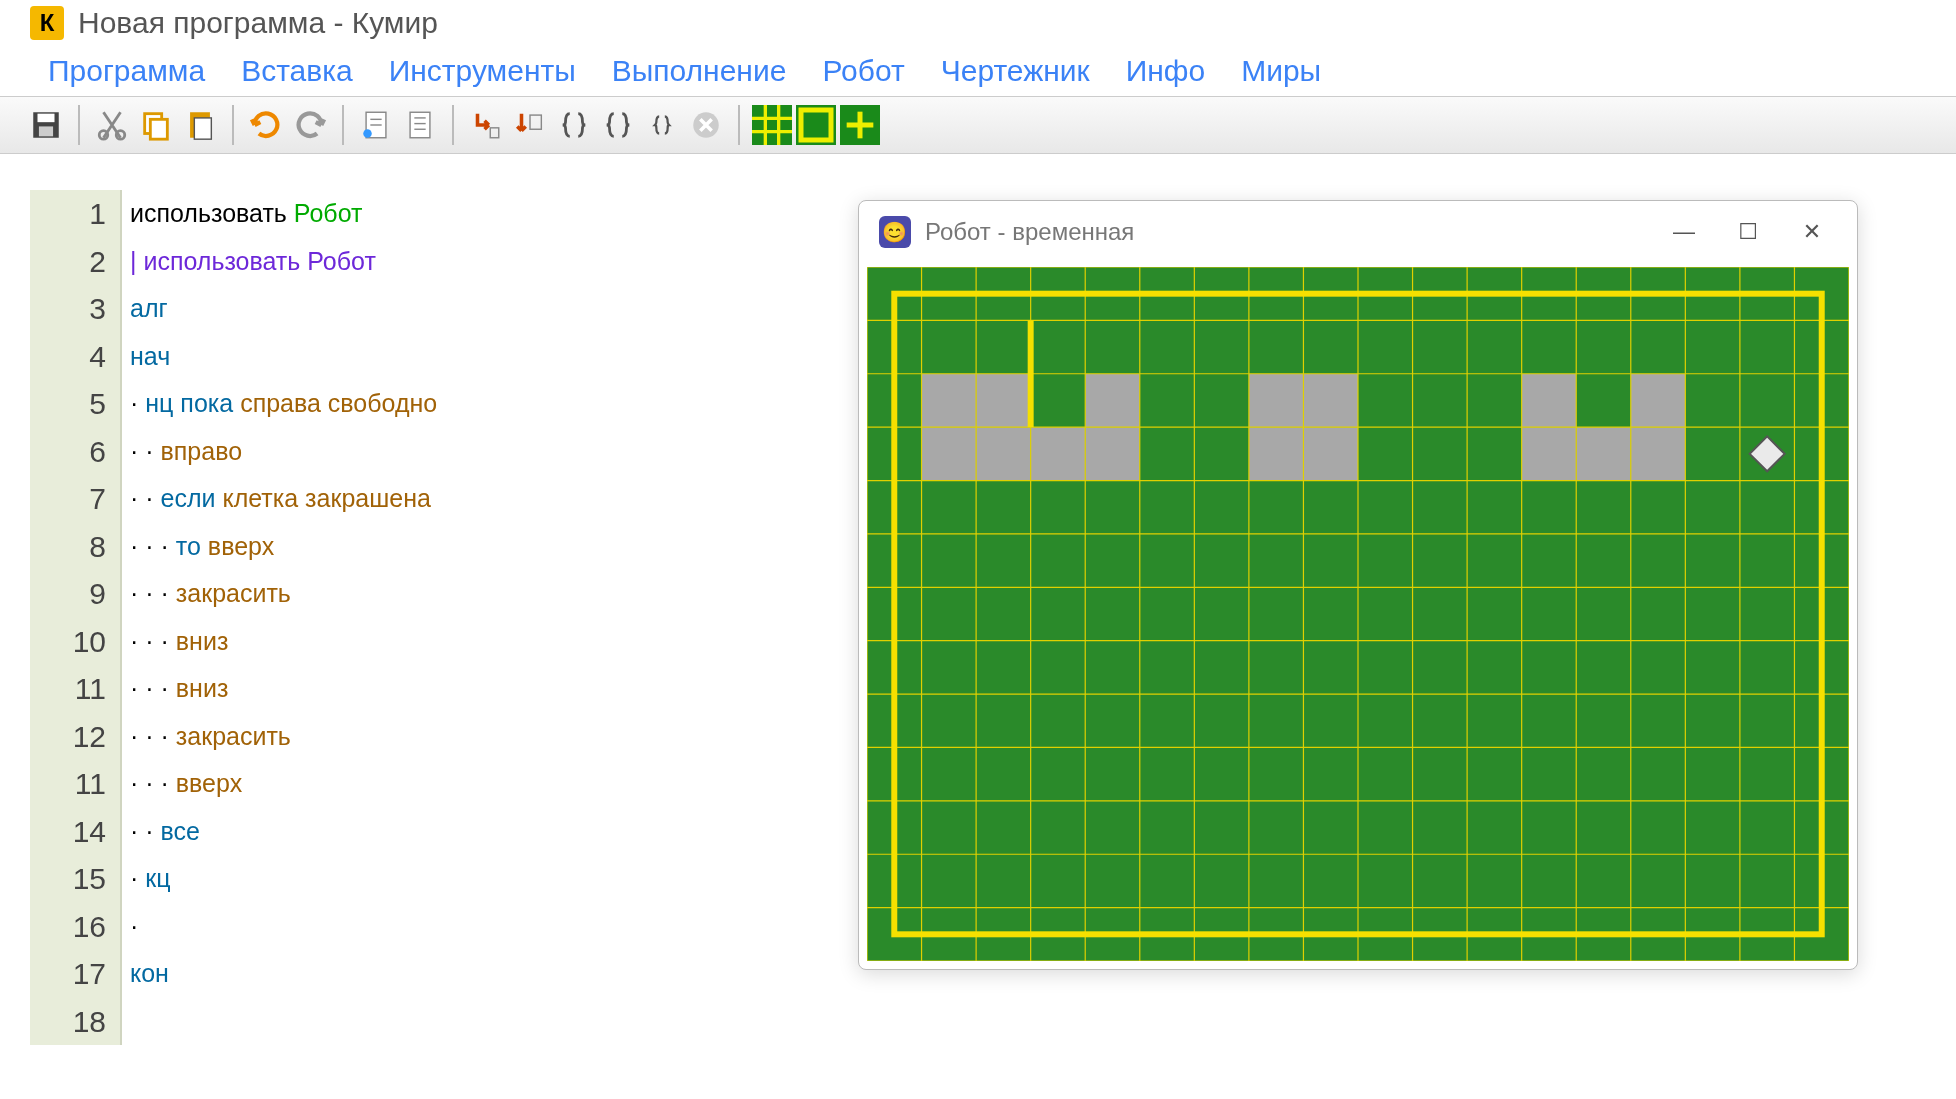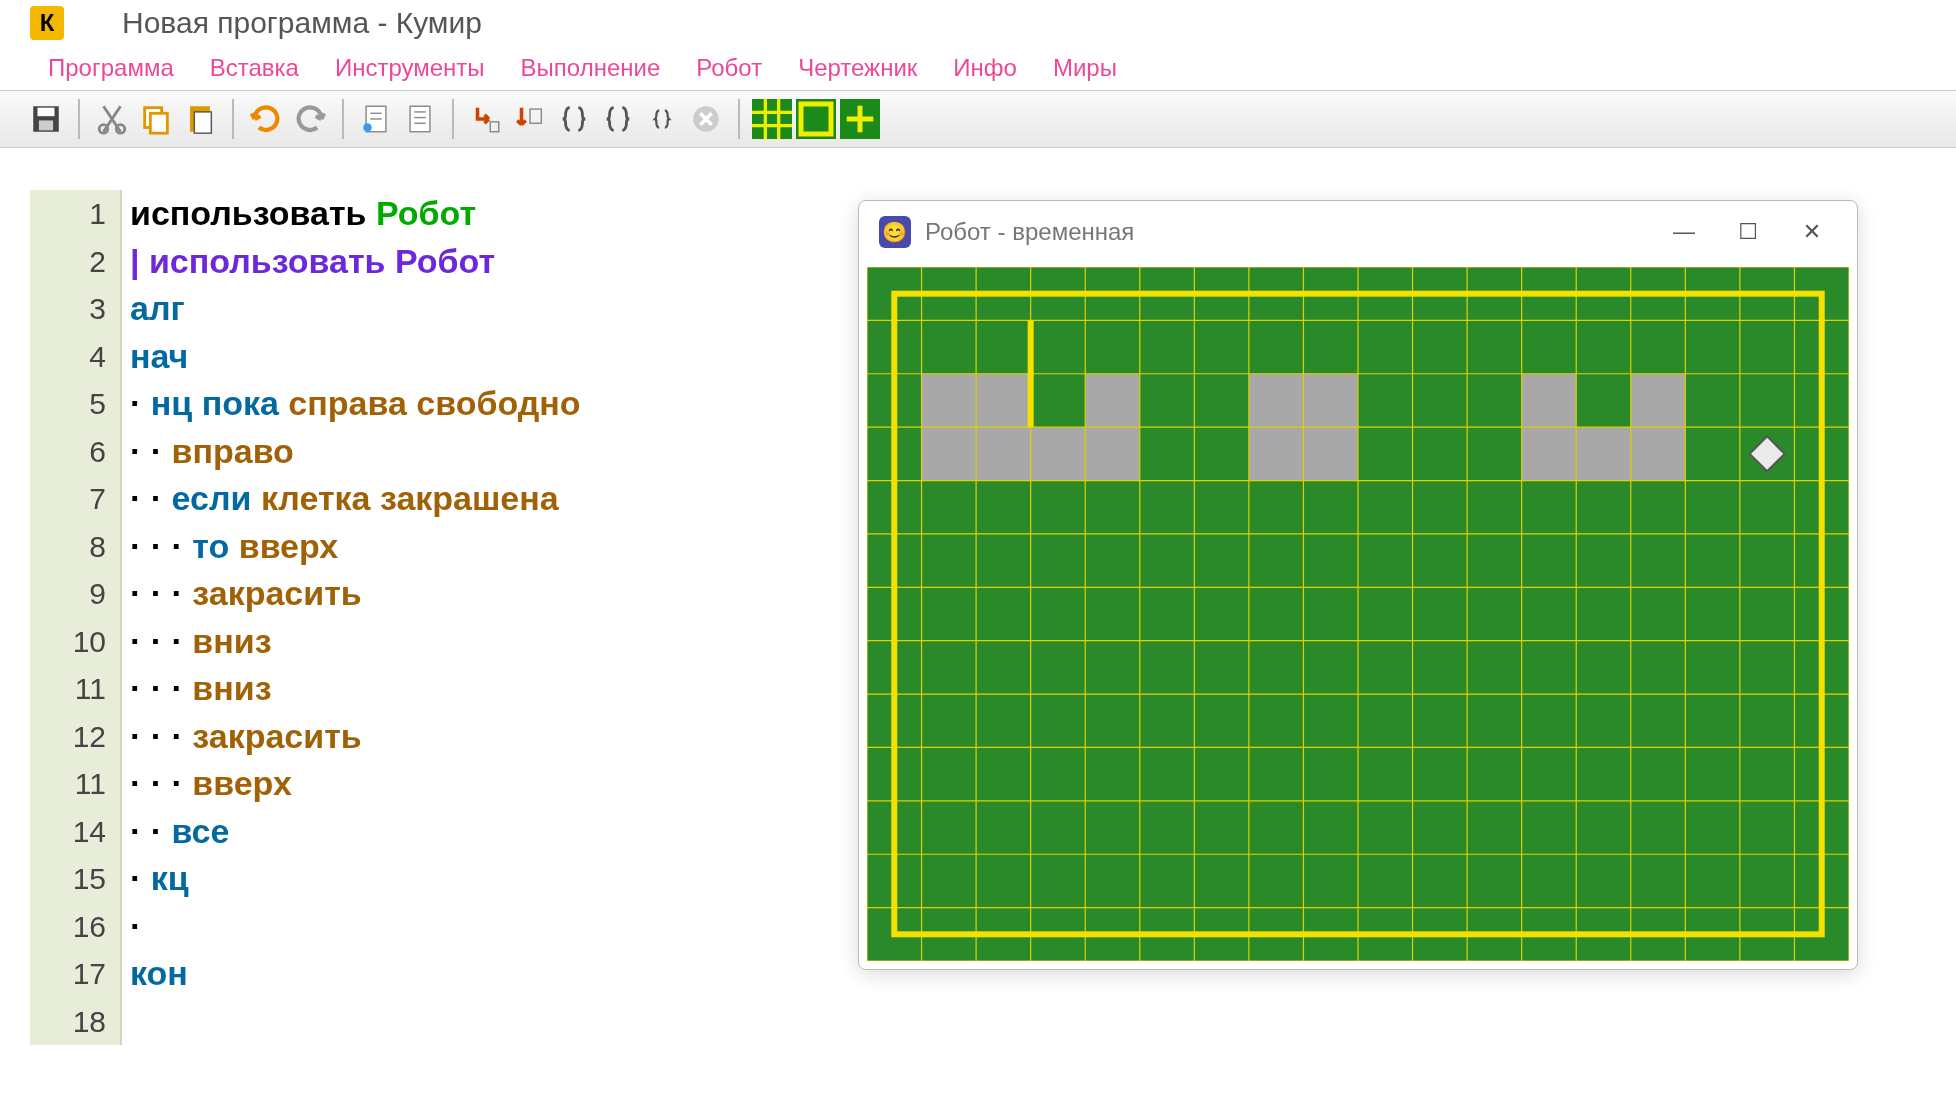--- a/index.html
+++ b/index.html
@@ -1,34 +1,34 @@
 <!DOCTYPE html>
 <html><head>
 <meta charset="utf-8">
 <style>
 * { margin:0; padding:0; box-sizing:border-box; font-family:Arial,sans-serif; }
 body { background:#fff; width:1956px; height:1099px; overflow:hidden; position:relative; }
 
 .titlebar { display:flex; align-items:center; padding:6px 30px; gap:14px; }
 .app-icon { width:34px; height:34px; background:#f5b800; color:#000; font-weight:bold; font-size:24px; display:flex; align-items:center; justify-content:center; border-radius:4px; }
-.titlebar-text { font-size:30px; color:#555;margin-left:44px; }
-
-.menubar { display:flex; gap:0; padding:0 30px; font-size:24px; color:#ec4899; }
+.titlebar-text { font-size:30px; color:#555; }
+
+.menubar { display:flex; gap:0; padding:0 30px; font-size:30px; color:#3b82f6; }
 .menubar-item { padding:8px 18px; cursor:pointer; }
 
 .toolbar { display:flex; align-items:center; padding:4px 26px; background:linear-gradient(#fafafa,#e8e8e8); border-top:1px solid #ccc; border-bottom:1px solid #ccc; height:58px; gap:4px; }
 .tb-sep { width:2px; height:40px; background:#bbb; margin:0 8px; }
 .tb-btn { width:40px; height:40px; display:flex; align-items:center; justify-content:center; cursor:pointer; }
 .tb-btn svg { width:34px; height:34px; }
 .robot-btn { width:40px; height:40px; display:flex; align-items:center; justify-content:center; cursor:pointer; }
 
 .editor-area { position:absolute; left:30px; top:190px; right:30px; bottom:0; background:#fff; }
 .gutter { position:absolute; left:0; top:0; width:92px; background:#e8edda; border-right:2px solid #d0d5c0; }
 .line-num { height:47.5px; text-align:right; padding-right:14px; font-size:30px; color:#444; line-height:47.5px; }
-.code { position:absolute; left:100px; top:0; font-family:"Courier New",monospace; font-size:34px; font-weight:bold; line-height:47.5px; white-space:pre; }
+.code { position:absolute; left:100px; top:0; font-family:"Courier New",monospace; font-size:25px; font-weight:normal; line-height:47.5px; white-space:pre; }
 .code-line { height:47.5px; }
 .kw-use { color:#000; }
 .kw-robot { color:#0a0; }
 .kw-gray { color:#6d28d9; }
 .kw-blue { color:#a16207; }
 .kw-black { color:#0369a1; }
 .dot { color:#000; }
 
 .robot-win { position:absolute; left:858px; top:200px; width:1000px; height:770px; background:#fff; border:1px solid #bbb; border-radius:8px; box-shadow:0 4px 20px rgba(0,0,0,.15); }
 .robot-titlebar { height:62px; display:flex; align-items:center; padding:0 20px; gap:14px; }

